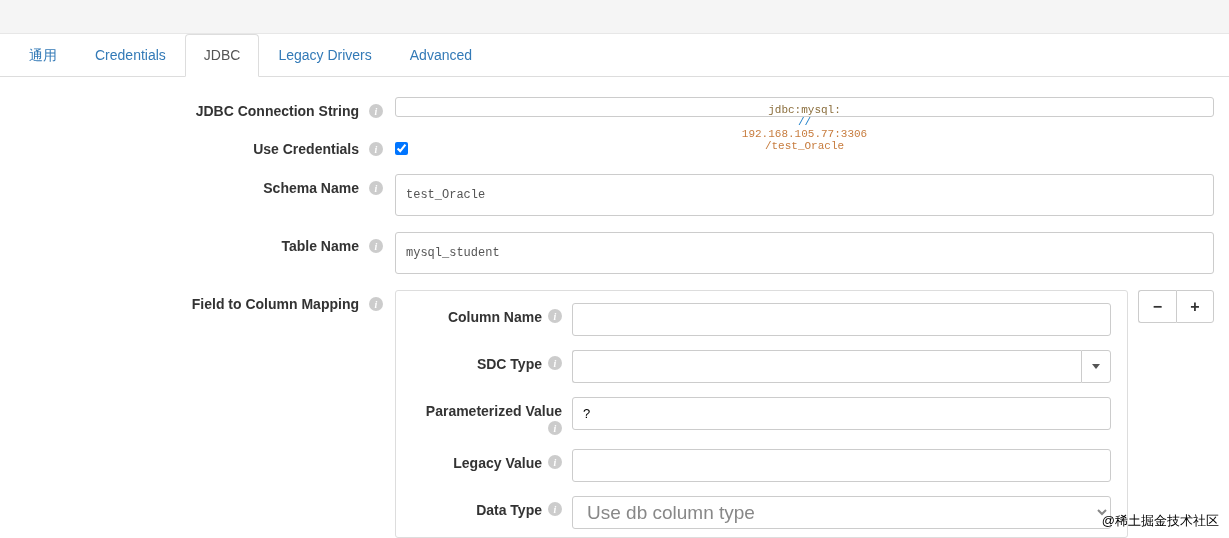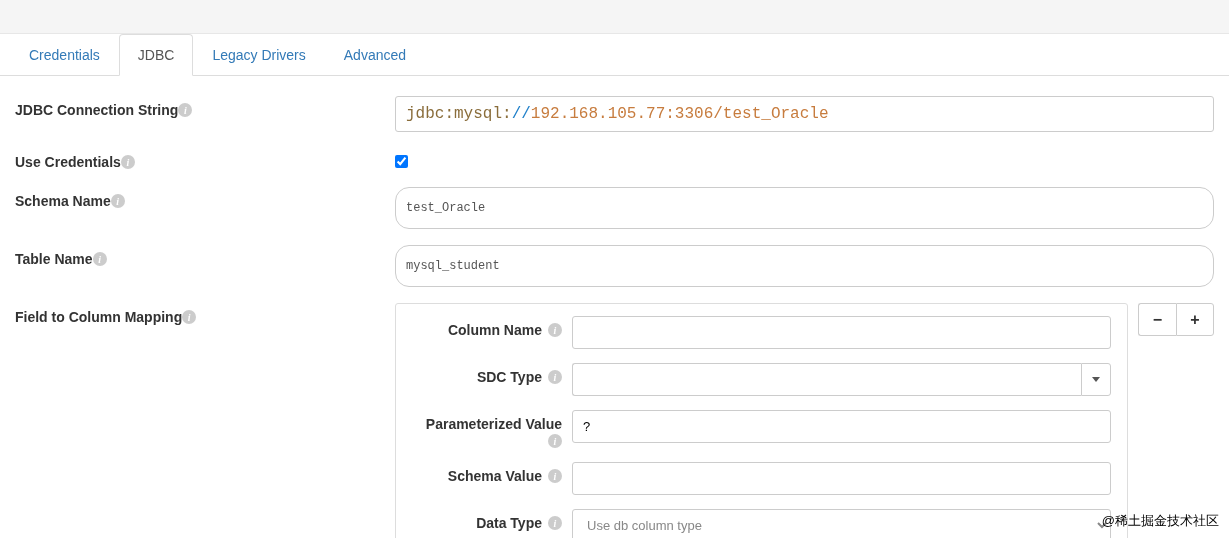--- a/index.html
+++ b/index.html
@@ -49,23 +49,23 @@
       align-items: flex-start;
     }
     .form-label {
       width: 380px;
       text-align: right;
       padding-right: 12px;
       font-weight: bold;
       color: #333;
       padding-top: 6px;
       display: flex;
-      justify-content: flex-start;
-      align-items: center;
-      gap: 0;
+      justify-content: flex-end;
+      align-items: center;
+      gap: 10px;
     }
     .info-icon {
       display: inline-flex;
       align-items: center;
       justify-content: center;
       width: 14px;
       height: 14px;
       border-radius: 50%;
       background: #ccc;
       color: #fff;
@@ -75,21 +75,21 @@
       font-family: Georgia, serif;
       cursor: help;
     }
     .form-control {
       flex: 1;
     }
     .text-input {
       width: 100%;
       padding: 20px 10px;
       border: 1px solid #ccc;
-      border-radius: 14px;
+      border-radius: 3px;
       font-size: 13px;
       height: 40px;
       color: #555;
     }
     .text-input.code {
       font-family: "Courier New", monospace;
       font-size: 12px;
     }
     .highlight-orange {
       color: #c77c3e;
@@ -127,21 +127,21 @@
     }
     .mapping-label {
       width: 160px;
       text-align: right;
       padding-right: 10px;
       font-weight: bold;
       color: #333;
       padding-top: 6px;
       display: flex;
       justify-content: flex-end;
-      align-items: center;
+      align-items: flex-start;
       gap: 6px;
       flex-wrap: wrap;
     }
     .mapping-label.wrap {
       flex-direction: column;
       align-items: flex-end;
       gap: 2px;
       text-align: right;
     }
     .mapping-input-wrap {
@@ -184,21 +184,21 @@
       border-left: 4px solid transparent;
       border-right: 4px solid transparent;
       border-top: 5px solid #555;
     }
     .select-input {
       width: 100%;
       height: 33px;
       border: 1px solid #ccc;
       border-radius: 3px;
       padding: 0 10px;
-      font-size: 13px;
+      font-size: 19px;
       color: #888;
       background: #fff;
       cursor: pointer;
     }
     .action-buttons {
       display: flex;
       gap: 0;
     }
     .action-btn {
       width: 38px;
@@ -226,33 +226,35 @@
       bottom: 8px;
       color: #000000;
       font-size: 13px;
     }
     .code-display {
       width: 100%;
       padding: 6px 10px;
       border: 1px solid #ccc;
       border-radius: 3px;
       font-family: "Courier New", monospace;
-      font-size: 16px;
-      height: 36px;
-      display: flex;
-      align-items: center;
-      background: #fff;
+      font-size: 11px;
+      height: 20px;
+      display: flex;
+      align-items: center;
+      background: #fff;
+      flex-direction: column;
     }
   </style>
 </head>
 <body>
 
 <div class="top-bar"></div>
 
 <div class="tabs">
+  <div class="tab">通用</div>
   <div class="tab">Credentials</div>
   <div class="tab active">JDBC</div>
   <div class="tab">Legacy Drivers</div>
   <div class="tab">Advanced</div>
 </div>
 
 <div class="form-area">
 
   <div class="form-row">
     <div class="form-label">
@@ -337,21 +339,21 @@
             <span>Parameterized Value</span>
             <span class="info-icon">i</span>
           </div>
           <div class="mapping-input-wrap">
             <input type="text" class="mapping-input" value="?" style="">
           </div>
         </div>
 
         <div class="mapping-row">
           <div class="mapping-label">
-            <span>Schema Value</span>
+            <span>Legacy Value</span>
             <span class="info-icon">i</span>
           </div>
           <div class="mapping-input-wrap">
             <input type="text" class="mapping-input" value="" style="">
           </div>
         </div>
 
         <div class="mapping-row" style="margin-bottom:0">
           <div class="mapping-label">
             <span>Data Type</span>

